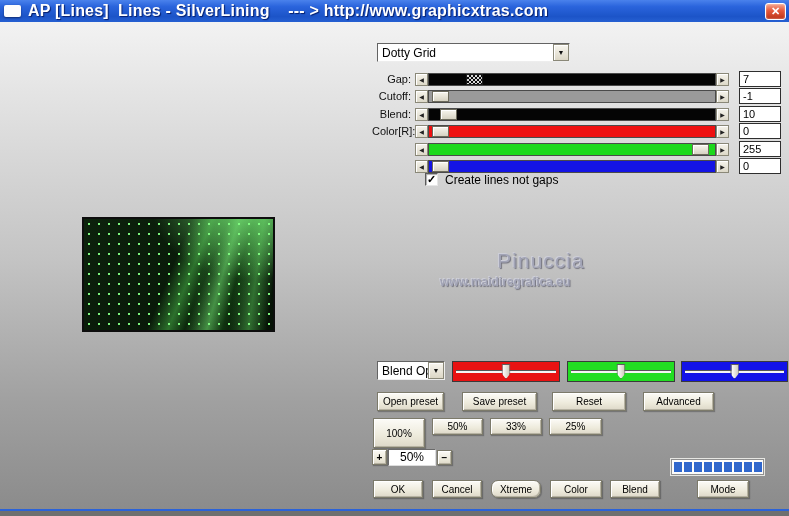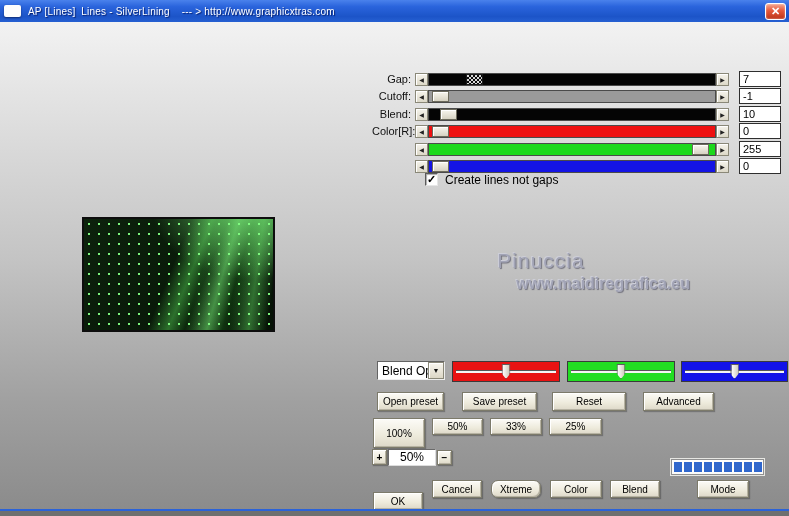--- a/index.html
+++ b/index.html
@@ -13,21 +13,21 @@
   .titlebar {
     position: absolute; left: 0; top: 0; width: 789px; height: 22px;
     background: linear-gradient(180deg, #4a82ec 0%, #2a64dc 30%, #1c54c8 75%, #2660d2 100%);
     display: flex; align-items: center;
   }
   .app-icon {
     width: 17px; height: 12px; margin: 0 7px 0 4px; background: #fdfdfd;
     border-radius: 2px; box-shadow: 0 1px 2px rgba(0,0,30,.5);
   }
   .title-text {
-    color: #fff; font-weight: normal; font-size: 10px; white-space: pre;
+    color: #fff; font-weight: bold; font-size: 16px; white-space: pre;
     text-shadow: 1px 1px 1px rgba(0,20,90,.85); letter-spacing: .2px;
   }
   .close-btn {
     position: absolute; right: 3px; top: 3px; width: 21px; height: 17px;
     border: 1px solid #fff; border-radius: 3px; cursor: default;
     background: linear-gradient(180deg, #f4a892 0%, #e4573a 45%, #c33a1e 90%);
     color: #fff; font-weight: bold; font-size: 11px; line-height: 14px; text-align: center;
     box-shadow: inset 0 0 2px rgba(255,255,255,.6);
   }
   
@@ -94,22 +94,22 @@
       linear-gradient(135deg, #0c220c, #061206);
     background-size: 10px 10px, 100% 100%, 100% 100%, 100% 100%, 100% 100%, 100% 100%;
   }
   
   .wm-title {
     position: absolute; left: 416px; top: 249px; width: 250px; text-align: center;
     font-size: 21px; font-weight: normal; letter-spacing: 1px; color: #a2a4b6;
     text-shadow: -1px -1px 0 #cdced8, 1px 1px 1px #74747f;
   }
   .wm-sub {
-    position: absolute; left: 440px; top: 275px; width: 250px; text-align: right;
-    font-size: 16px; font-weight: bold; color: #a2a4b6;
+    position: absolute; left: 440px; top: 275px; width: 250px; text-align: left;
+    font-size: 12px; font-weight: bold; color: #a2a4b6;
     text-shadow: -1px -1px 0 #cdced8, 1px 1px 1px #74747f;
   }
   
   .rgbslider { position: absolute; top: 361px; height: 21px; border: 1px solid #3a3a3a; }
   .rgb-line { position: absolute; left: 3px; right: 3px; top: 9px; height: 2px; background: #f4f4f4; box-shadow: 0 -1px 0 #555; }
   .rgbthumb {
     position: absolute; left: 50%; top: 2px; width: 9px; height: 15px; transform: translateX(-50%);
     background: linear-gradient(90deg, #fff, #cfcabb); border: 1px solid #5e5e5e;
     clip-path: polygon(0 0, 100% 0, 100% 62%, 50% 100%, 0 62%);
   }
@@ -134,20 +134,24 @@
 <body>
 
 <div class="window">
 
   <div class="titlebar">
     <span class="app-icon"></span>
     <span class="title-text">AP [Lines]  Lines - SilverLining    --- &gt; http://www.graphicxtras.com</span>
     <span class="close-btn"><span>✕</span></span>
   </div>
 
+  <div class="dropdown" style="left:377px; top:43px; width:193px; height:19px;">
+    <span class="dd-text">Dotty Grid</span>
+    <span class="dd-arrow-btn">▼</span>
+  </div>
 
   <div class="srow" style="top:71px">
     <span class="slabel">Gap:</span>
     <span class="sarrow">◀</span>
     <span class="strack" style="background: rgb(5, 5, 5);">
         <span class="sthumb checkered" style="left: 13%;"></span>
       </span>
     <span class="sarrow">▶</span>
     <span class="svalue">7</span>
   </div>
@@ -242,21 +246,21 @@
   <span class="seg"></span>
       <span class="seg"></span>
       <span class="seg"></span>
       <span class="seg"></span>
       <span class="seg"></span>
       <span class="seg"></span>
       <span class="seg"></span>
       <span class="seg"></span>
     </div>
 
-  <div class="btn" style="left:373px; top:480px; width:50px; height:18px;margin-top:12px;">OK</div>
+  <div class="btn" style="left:373px; top:480px; width:50px; height:18px;">OK</div>
   <div class="btn" style="left:432px; top:480px; width:50px; height:18px;">Cancel</div>
   <div class="btn" style="left:491px; top:480px; width:50px; height:18px;border-radius:7px;">Xtreme</div>
   <div class="btn" style="left:550px; top:480px; width:52px; height:18px;">Color</div>
   <div class="btn" style="left:610px; top:480px; width:50px; height:18px;">Blend</div>
   <div class="btn" style="left:697px; top:480px; width:52px; height:18px;">Mode</div>
 
   <div class="bottom-border"></div>
   <div class="bottom-strip"></div>
 
 </div>

